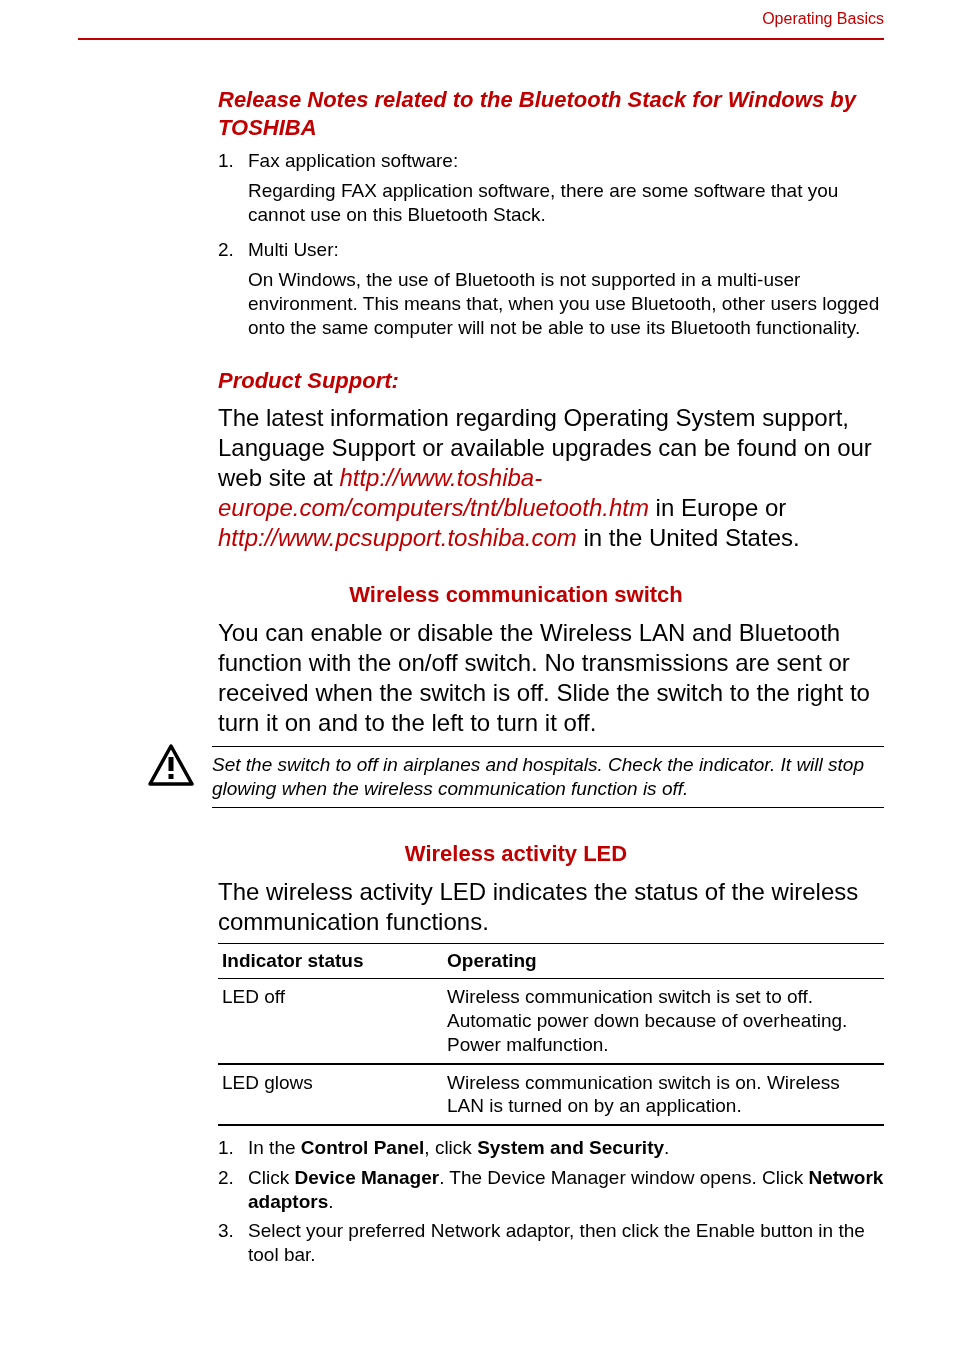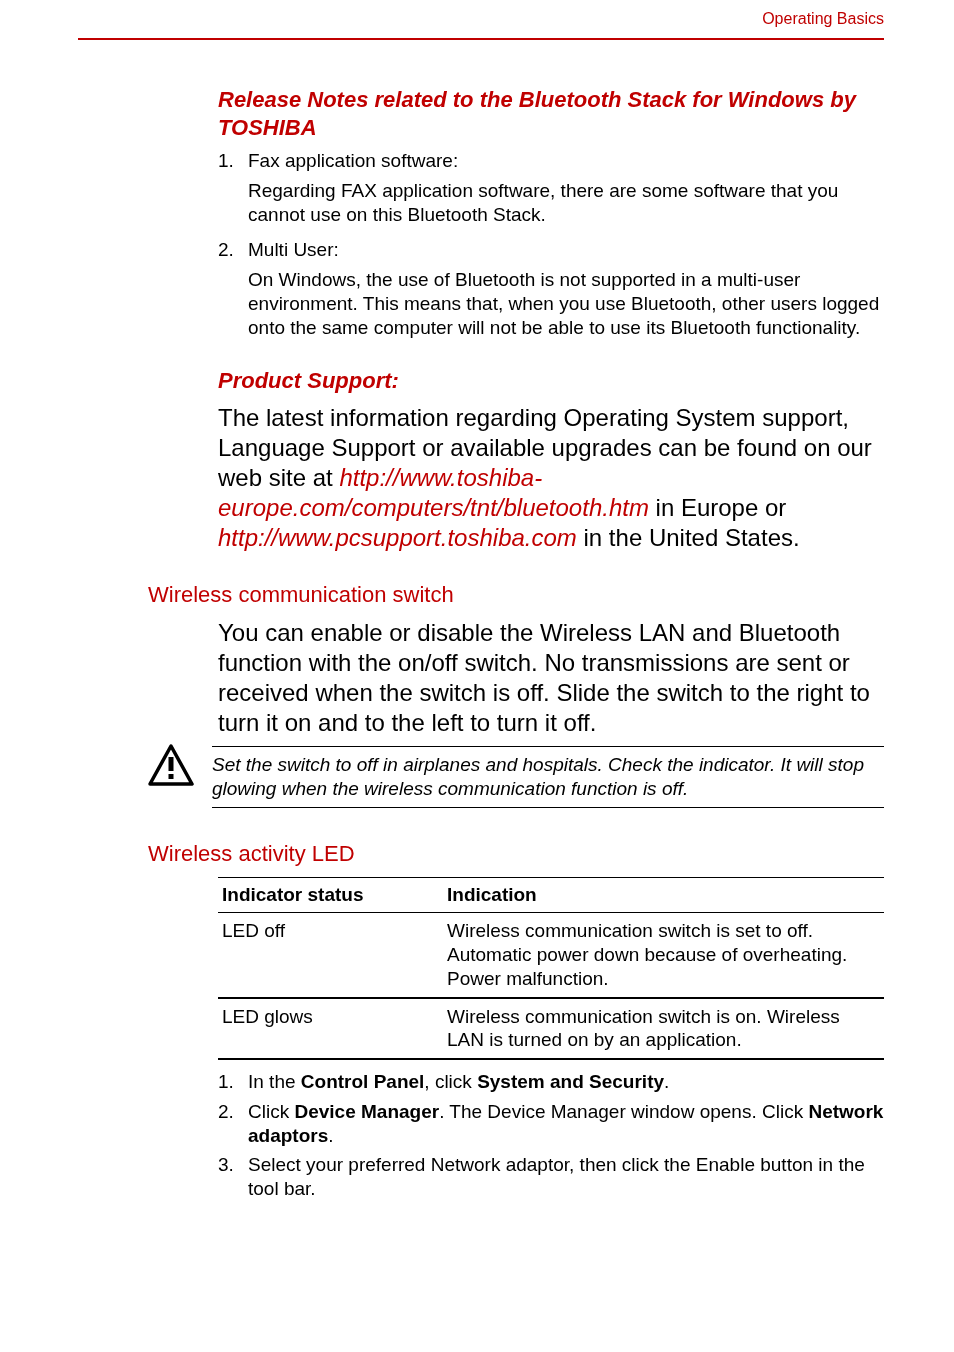--- a/index.html
+++ b/index.html
@@ -2,21 +2,21 @@
 <html><head>
 <meta charset="utf-8">
 <style>
   * { box-sizing: border-box; margin: 0; padding: 0; }
   html, body { width: 954px; height: 1352px; font-family: Arial, Helvetica, sans-serif; background: #fff; color: #000; }
   .page { width: 954px; height: 1352px; padding: 32px 70px 0 78px; position: relative; }
   .top-rule { border: none; border-top: 2px solid #c00000; margin-top: 10px; margin-bottom: 0; }
   .header-label { color: #c00000; font-size: 16px; text-align: right; margin-top: -22px; }
   .content { margin-left: 140px; margin-right: 0; margin-top: 46px; }
   .h-red-italic { color: #c00000; font-style: italic; font-weight: bold; font-size: 22px; line-height: 1.25; margin-bottom: 8px; }
-  .h-red-bold-outdent { color: #c00000; font-weight: normal; font-size: 22px; line-height: 1.25; margin-bottom: 10px; margin-left: -70px; }
+  .h-red-bold-outdent { color: #c00000; font-weight: bold; font-size: 22px; line-height: 1.25; margin-bottom: 10px; margin-left: -70px; text-align: center; }
   .p { font-size: 24px; line-height: 1.25; margin-bottom: 6px; }
   .p-gap { margin-bottom: 18px; }
   ol.num { list-style: none; font-size: 19px; line-height: 1.25; }
   ol.num > li { display: flex; margin-bottom: 6px; }
   ol.num > li .marker { flex: 0 0 30px; }
   ol.num > li .txt { flex: 1; }
   .li-body { margin-left: 30px; font-size: 19px; line-height: 1.25; margin-bottom: 12px; }
   .link-red { color: #c00000; font-style: italic; }
   .callout-row { display: flex; align-items: flex-start; margin-left: -70px; margin-top: 6px; margin-bottom: 30px; }
   .callout-icon { flex: 0 0 64px; display: flex; align-items: flex-start; justify-content: flex-start; }
@@ -77,26 +77,27 @@
     </div>
     <div class="callout-lines">
       <hr class="callout-hr">
       <div class="callout-text">Set the switch to off in airplanes and hospitals. Check the indicator. It will stop glowing when the wireless communication function is off.</div>
       <hr class="callout-hr">
     </div>
   </div>
 
   <div class="content" style="margin-top:0;">
     <div class="h-red-bold-outdent">Wireless activity LED</div>
+    <div class="p">The wireless activity LED indicates the status of the wireless communication functions.</div>
 
     <table class="tab">
       <tbody>
           <tr>
         <th>Indicator status</th>
-        <th>Indication</th>
+        <th>Operating</th>
       </tr>
       <tr>
         <td>LED off</td>
         <td>Wireless communication switch is set to off. Automatic power down because of overheating. Power malfunction.</td>
       </tr>
       <tr>
         <td>LED glows</td>
         <td>Wireless communication switch is on. Wireless LAN is turned on by an application.</td>
       </tr>
     </tbody>

